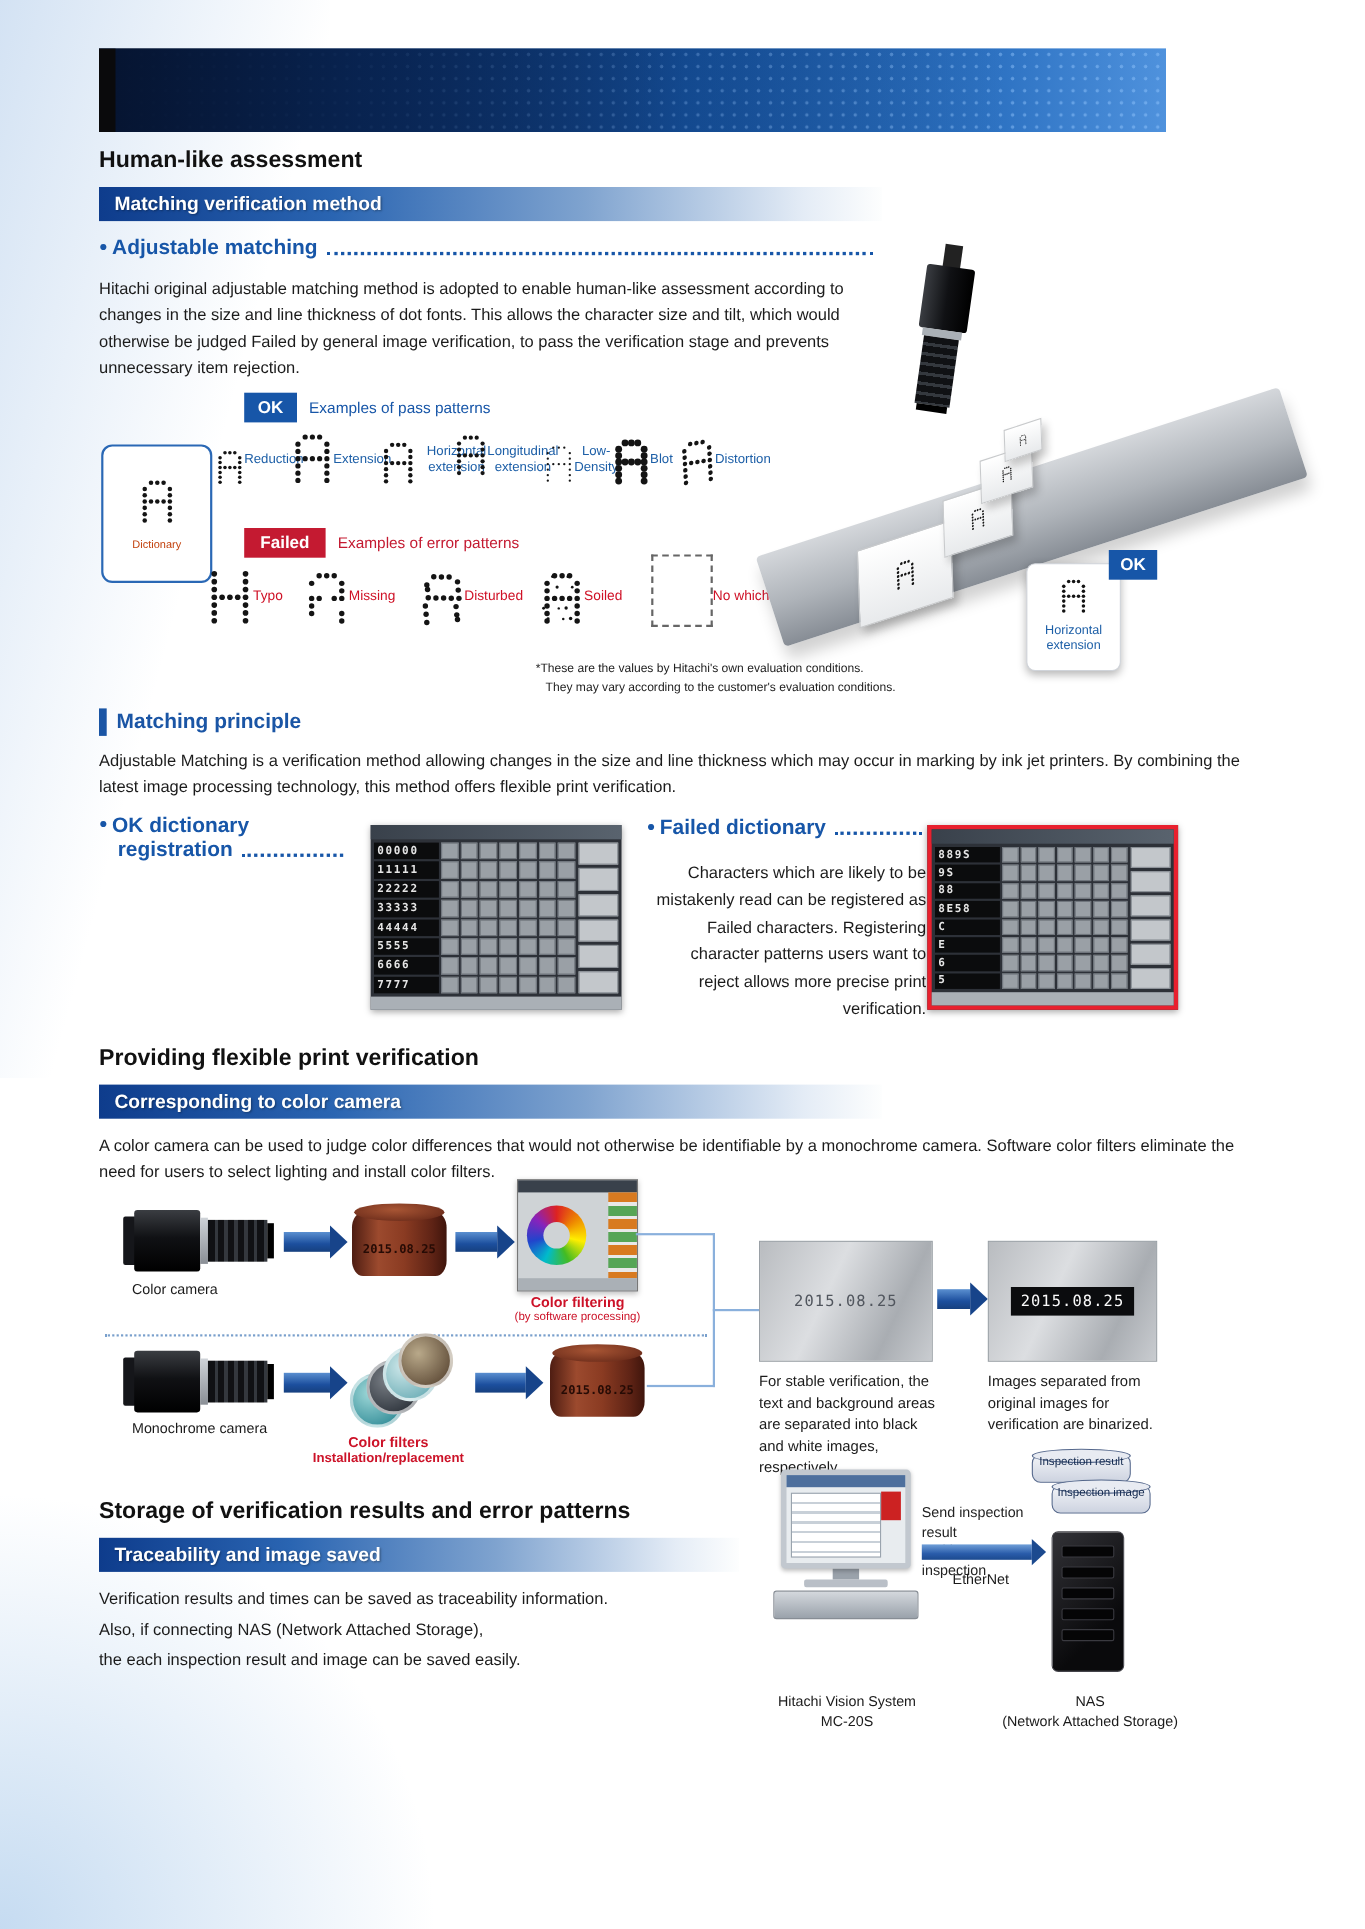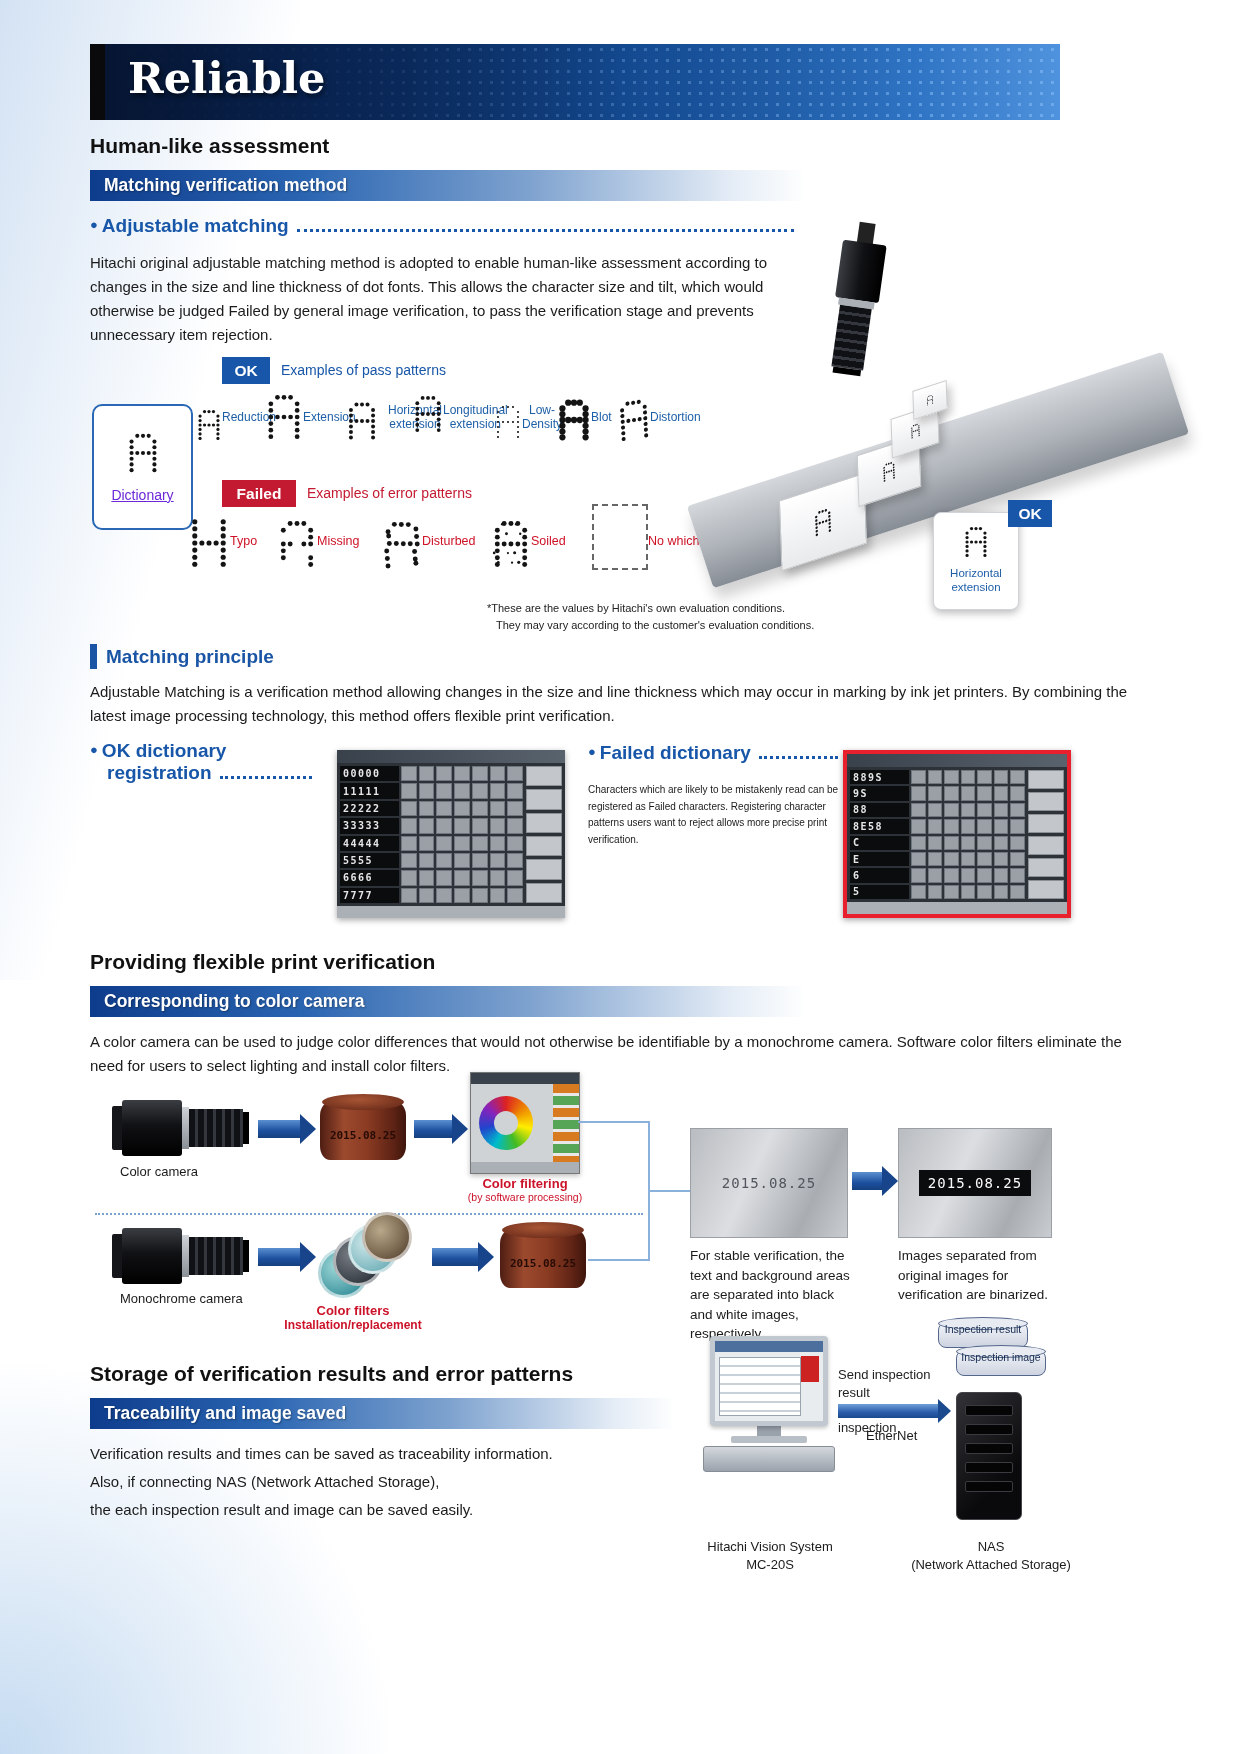--- a/index.html
+++ b/index.html
@@ -29,38 +29,38 @@
   .bh-indent{padding-left:17px;}
   .bdot::before{content:'●';font-size:13px;margin-right:4px;position:relative;top:-4px;}
   .bh-text{font-weight:bold;font-size:19px;line-height:1.15;}
   .leader{flex:1;border-bottom:3px dotted #1756a8;margin:0 2px 5px 8px;}
   .leader-short{max-width:92px;}
   .principle{position:absolute;display:flex;align-items:center;}
   .pbar{width:7px;height:25px;background:#1a55a5;margin-right:9px;}
   .ptext{font-size:19px;font-weight:bold;color:#1a55a5;}
   
   .body{position:absolute;margin:0;font-size:15px;line-height:1.6;color:#1b1b1b;}
-  .sm{font-size:10px;line-height:1.65;}
+  .sm{font-size:15px;line-height:1.65;text-align:right;}
   .sm13{font-size:13.5px;line-height:1.45;}
   .tall div{line-height:1.85;}
   .note{position:absolute;font-size:11px;color:#222;line-height:1.5;}
   .note2{padding-left:9px;}
   .label13{position:absolute;font-size:13px;color:#1b1b1b;}
   .center-label{position:absolute;text-align:center;font-size:13px;color:#1b1b1b;line-height:1.35;}
   
   .badge{position:absolute;height:27px;color:#fff;font-weight:bold;font-size:15.5px;text-align:center;line-height:27px;z-index:6;}
   .blue-badge{background:#1756a8;}
   .red-badge{background:#c41a31;}
   .caption{position:absolute;font-size:14px;}
   .blue-text{color:#1756a8;}
   .red-text{color:#c41a31;}
   
   .dict-box{position:absolute;width:97px;height:122px;border:2px solid #2a68b5;border-radius:10px;background:#fff;
             display:flex;flex-direction:column;align-items:center;justify-content:center;gap:12px;}
-  .dict-label{font-size:14px;color:#6d28d9;text-decoration:underline;}
+  .dict-label{font-size:10px;color:#c2410c;}
   .pat-row{position:absolute;display:flex;justify-content:space-between;}
   .pat{display:flex;flex-direction:row;align-items:center;}
   .gz{height:56px;display:flex;align-items:flex-end;justify-content:center;}
   .gz.err{height:64px;}
   .plabel{margin-top:6px;font-size:12px;color:#1d5fa7;text-align:center;line-height:1.2;}
   .pat-row.err .plabel{color:#cf1126;font-size:12.5px;}
   .distort{transform:rotate(-9deg) skewX(-6deg);}
   .noprint-box{width:52px;height:62px;border:2px dashed #666;}
   .glyph{display:flex;align-items:center;justify-content:center;}
   .glyph svg{display:block;}
@@ -169,21 +169,20 @@
 </head>
 <body>
 
 <div class="page">
   <div class="bg-diag"></div>
   <div class="bg-corner"></div>
 
   <header class="banner">
     <div class="banner-dots"></div>
     <div class="banner-fade"></div>
-    <span class="banner-title">Reliable</span>
   </header>
 
   <h2 class="h-black" style="left:90px;top:134px;">Human-like assessment</h2>
   <div class="bar" style="left:90px;top:170px;width:712px;">
     <span>Matching verification method</span>
   </div>
 
   <div class="bullet-head" style="left:90px;top:215px;width:706px;">
     <span class="bdot"></span>
     <span class="bh-text">Adjustable matching</span>

